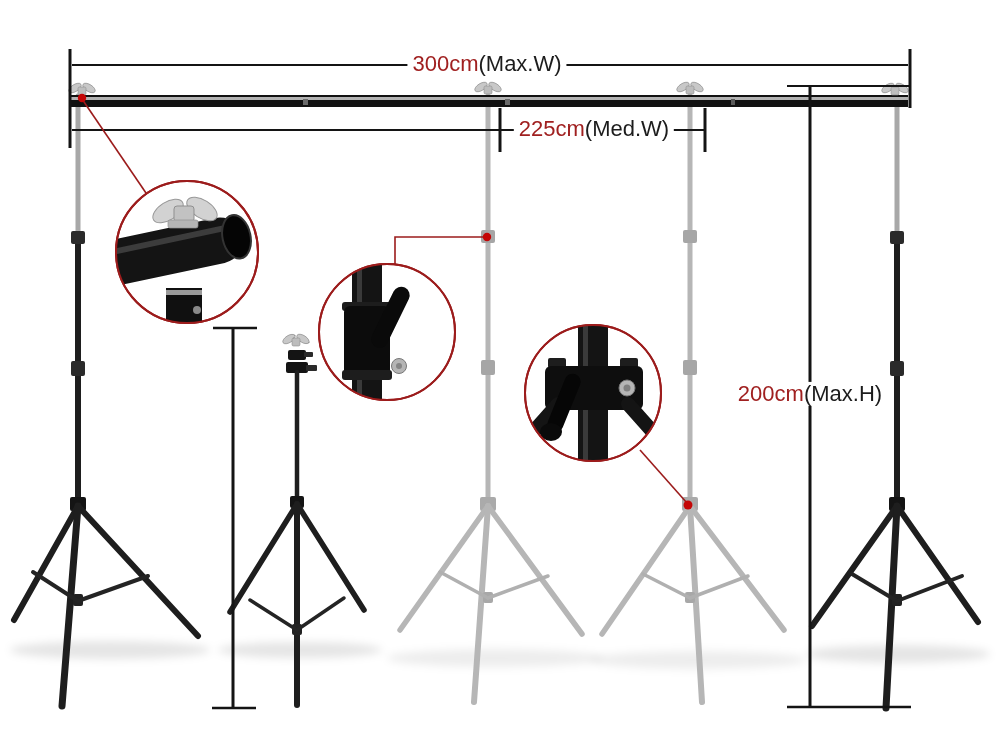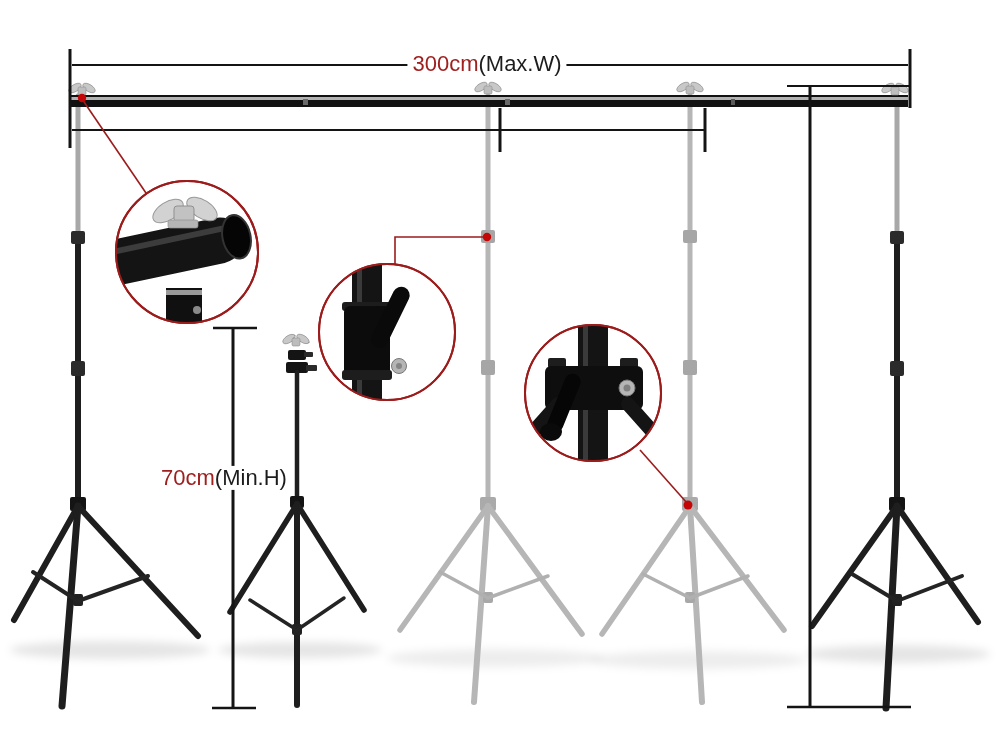--- a/index.html
+++ b/index.html
@@ -211,16 +211,19 @@
       <circle cx="627" cy="388" r="8" fill="#b5b5b5" stroke="#777"></circle>
       <circle cx="627" cy="388" r="3.5" fill="#808080"></circle>
     </g>
     <circle cx="593" cy="393" r="68" fill="none" stroke="var(--callout-color,#9c1c1c)" stroke-width="2"></circle>
   </g>
 </svg>
 
   <div class="dim-label" style="left:487px;top:64px">
     <span class="val">300cm</span><span class="qual">(Max.W)</span>
   </div>
-  <div class="dim-label" style="left:224px;top:478px">
-    <span class="val">70cm</span><span class="qual">(Min.H)</span>
+  <div class="dim-label" style="left:594px;top:129px">
+    <span class="val">225cm</span><span class="qual">(Med.W)</span>
+  </div>
+  <div class="dim-label" style="left:810px;top:394px">
+    <span class="val">200cm</span><span class="qual">(Max.H)</span>
   </div>
 </div>
 
 </body></html>

